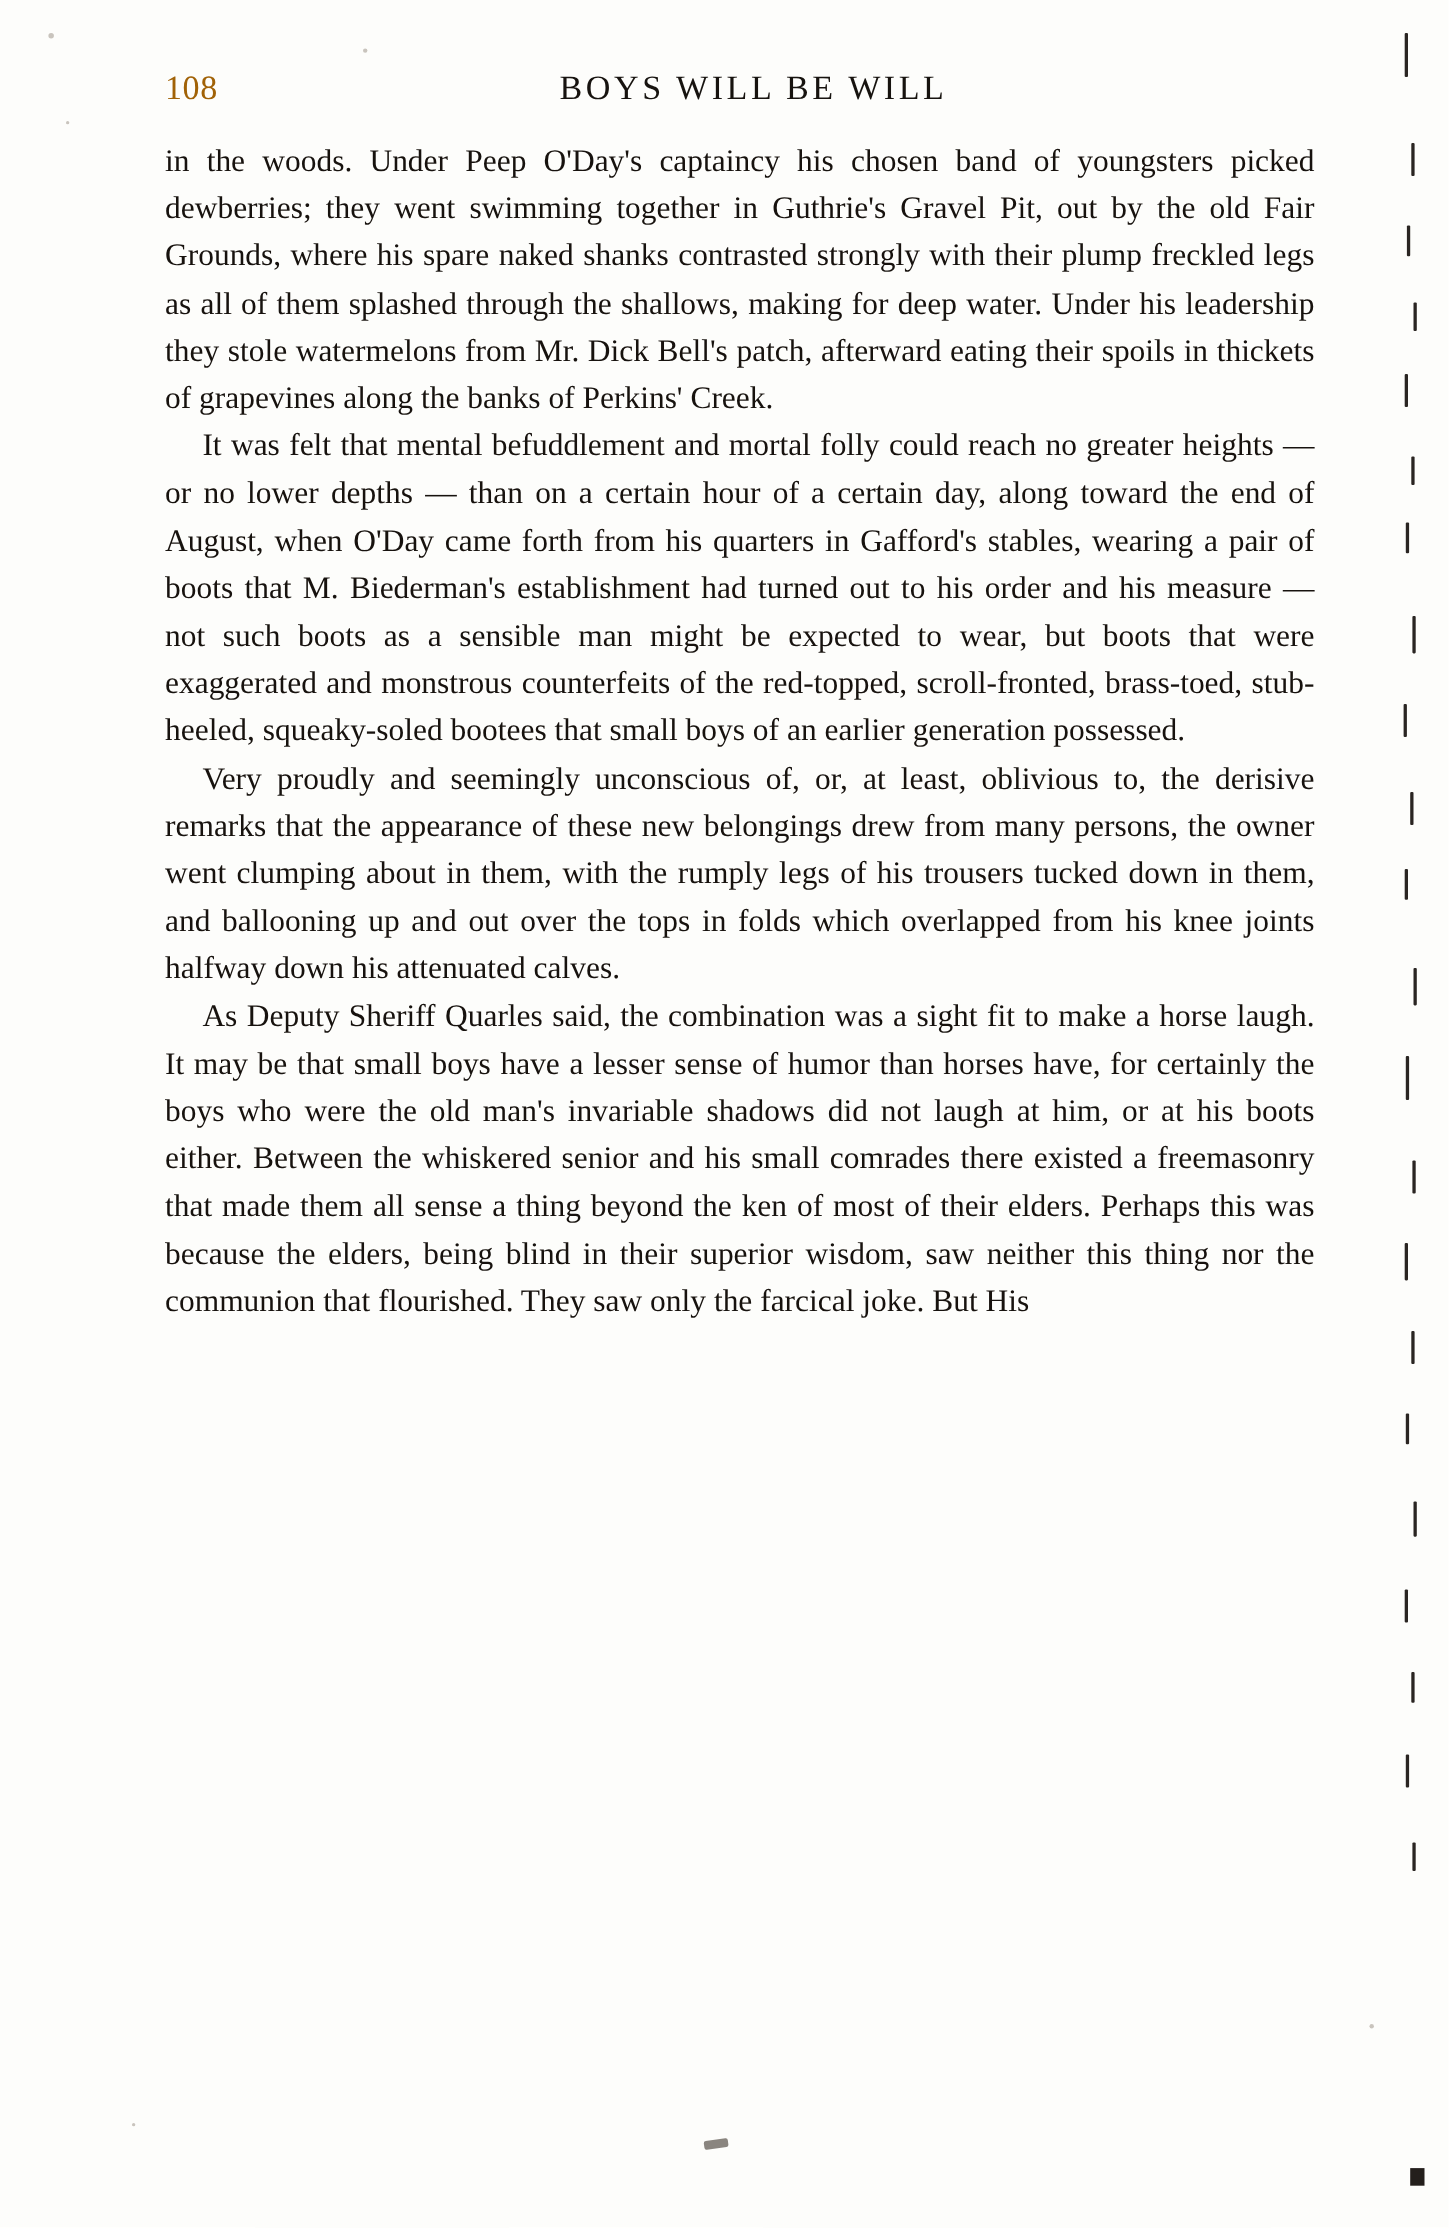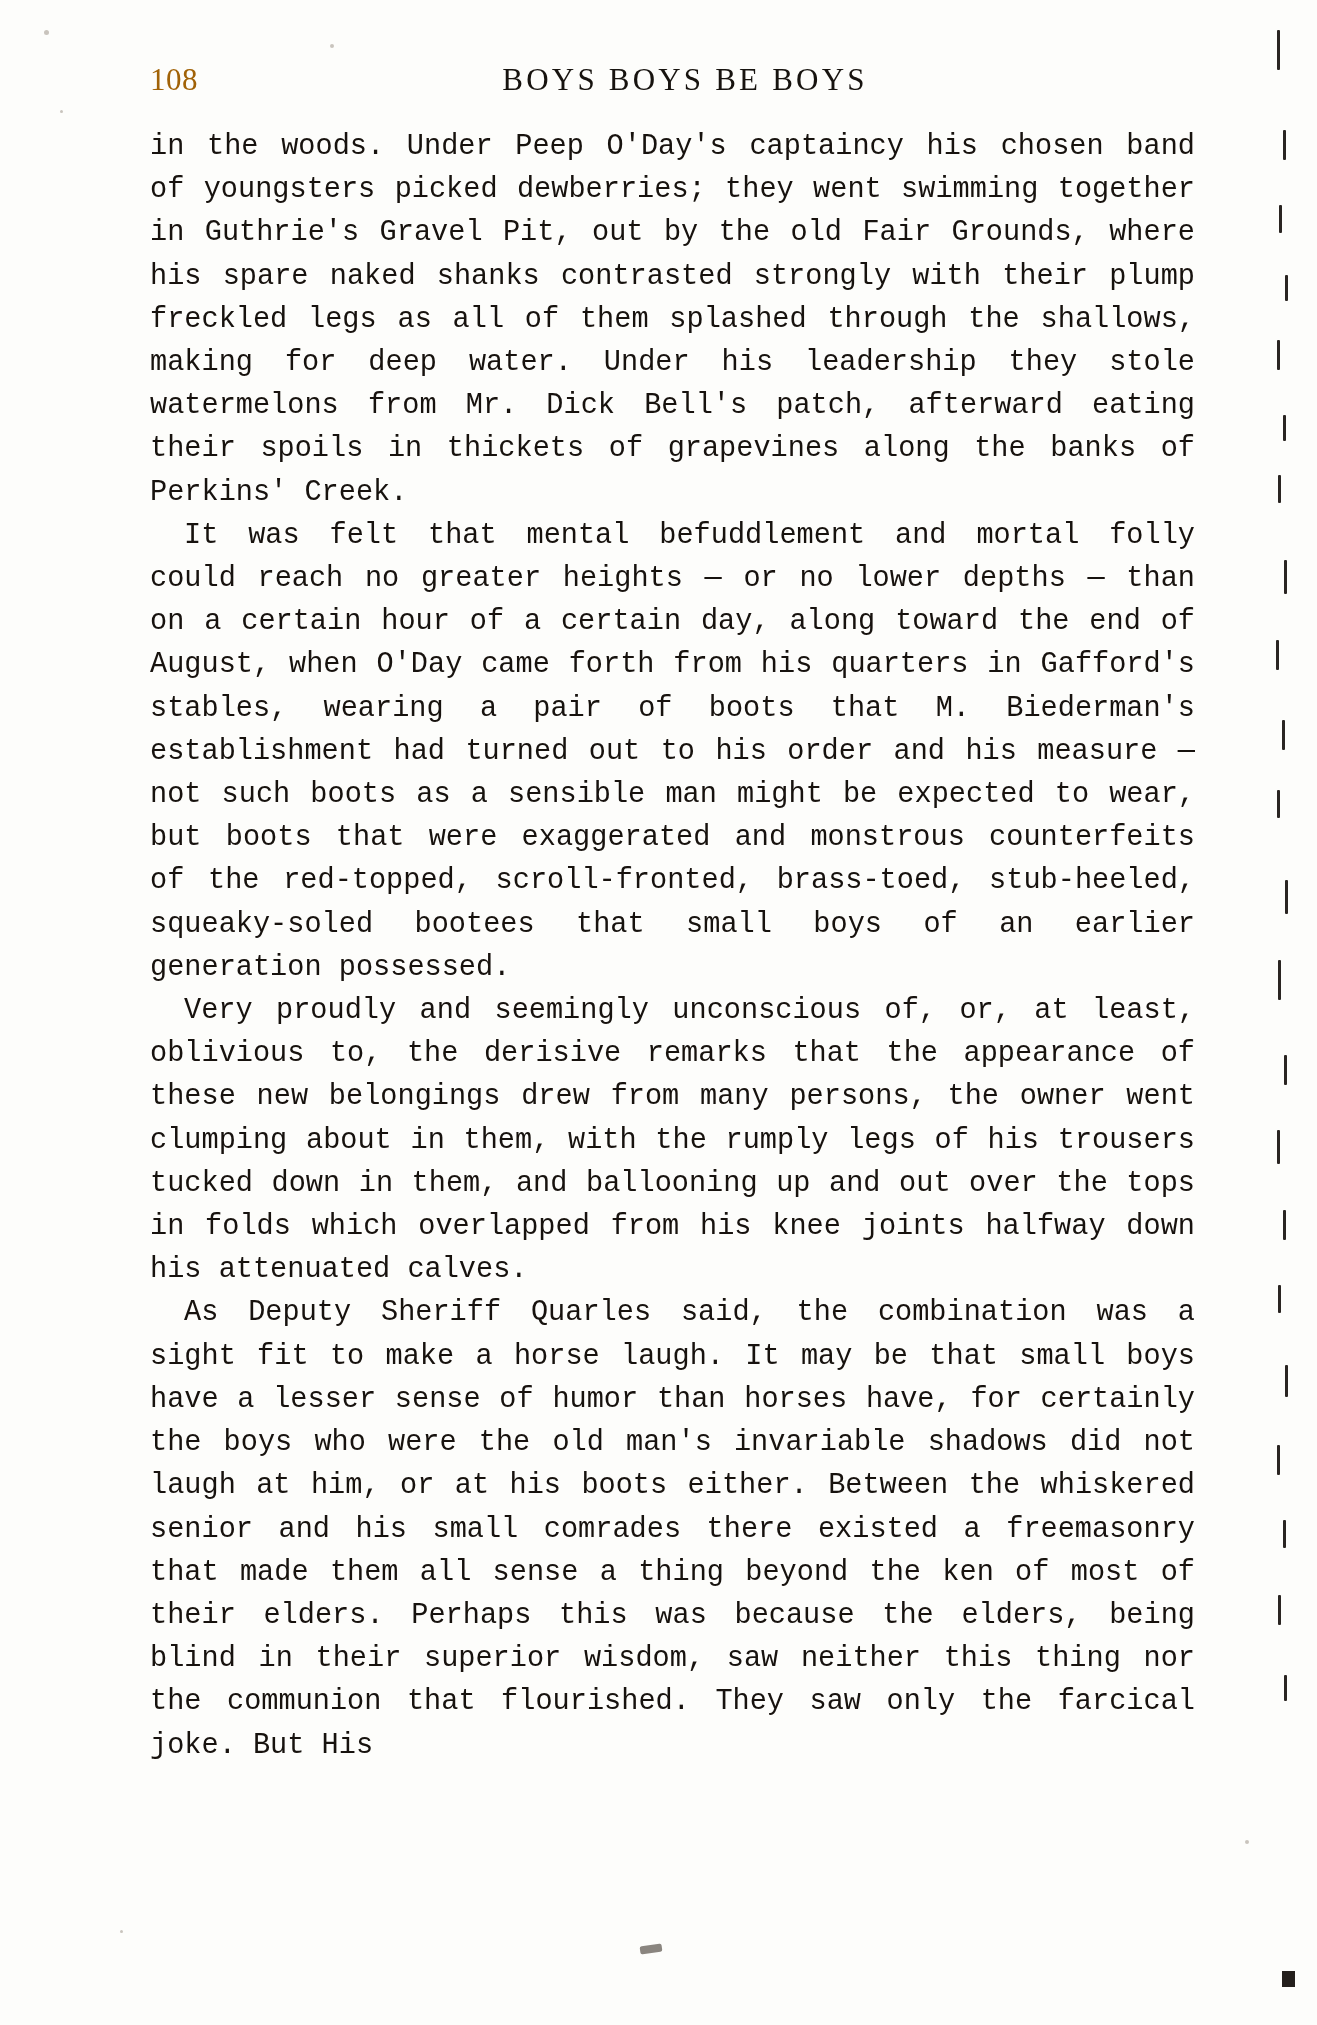--- a/index.html
+++ b/index.html
@@ -66,21 +66,20 @@
     line-height: 43.2px;
     color: #17120e;
     text-align: justify;
   }
   .para {
     margin: 0;
     text-indent: 34px;
     text-align: justify;
     -webkit-hyphens: none;
     hyphens: none;
-    font-family: Liberation Mono, monospace;
   }
   .para.first {
     text-indent: 0;
   }
 
   
   .edge-marks {
     position: absolute;
     top: 20px;
     right: 18px;
@@ -120,21 +119,21 @@
 <div class="page"></div>
 
 <div class="speck" style="left:44px;top:30px;width:5px;height:5px;"></div>
 <div class="speck" style="left:330px;top:44px;width:4px;height:4px;"></div>
 <div class="speck" style="left:60px;top:110px;width:3px;height:3px;"></div>
 <div class="speck" style="left:1245px;top:1840px;width:4px;height:4px;"></div>
 <div class="speck" style="left:120px;top:1930px;width:3px;height:3px;"></div>
 
 <div class="page-header">
   <div class="folio">108</div>
-  <div class="running-title">BOYS BOYS BE BOYS</div>
+  <div class="running-title">BOYS WILL BE WILL</div>
 </div>
 
 <div class="body-text">
   <p class="para first">in the woods. Under Peep O'Day's captaincy his chosen band of youngsters picked dewberries; they went swimming together in Guthrie's Gravel Pit, out by the old Fair Grounds, where his spare naked shanks contrasted strongly with their plump freckled legs as all of them splashed through the shallows, making for deep water. Under his leadership they stole watermelons from Mr. Dick Bell's patch, afterward eating their spoils in thickets of grapevines along the banks of Perkins' Creek.</p>
   <p class="para">It was felt that mental befuddlement and mortal folly could reach no greater heights — or no lower depths — than on a certain hour of a certain day, along toward the end of August, when O'Day came forth from his quarters in Gafford's stables, wearing a pair of boots that M. Biederman's establishment had turned out to his order and his measure — not such boots as a sensible man might be expected to wear, but boots that were exaggerated and monstrous counterfeits of the red-topped, scroll-fronted, brass-toed, stub-heeled, squeaky-soled bootees that small boys of an earlier generation possessed.</p>
   <p class="para">Very proudly and seemingly unconscious of, or, at least, oblivious to, the derisive remarks that the appearance of these new belongings drew from many persons, the owner went clumping about in them, with the rumply legs of his trousers tucked down in them, and ballooning up and out over the tops in folds which overlapped from his knee joints halfway down his attenuated calves.</p>
   <p class="para">As Deputy Sheriff Quarles said, the combination was a sight fit to make a horse laugh. It may be that small boys have a lesser sense of humor than horses have, for certainly the boys who were the old man's invariable shadows did not laugh at him, or at his boots either. Between the whiskered senior and his small comrades there existed a freemasonry that made them all sense a thing beyond the ken of most of their elders. Perhaps this was because the elders, being blind in their superior wisdom, saw neither this thing nor the communion that flourished. They saw only the farcical joke. But His</p>
 </div>
 
 <div class="edge-marks">

